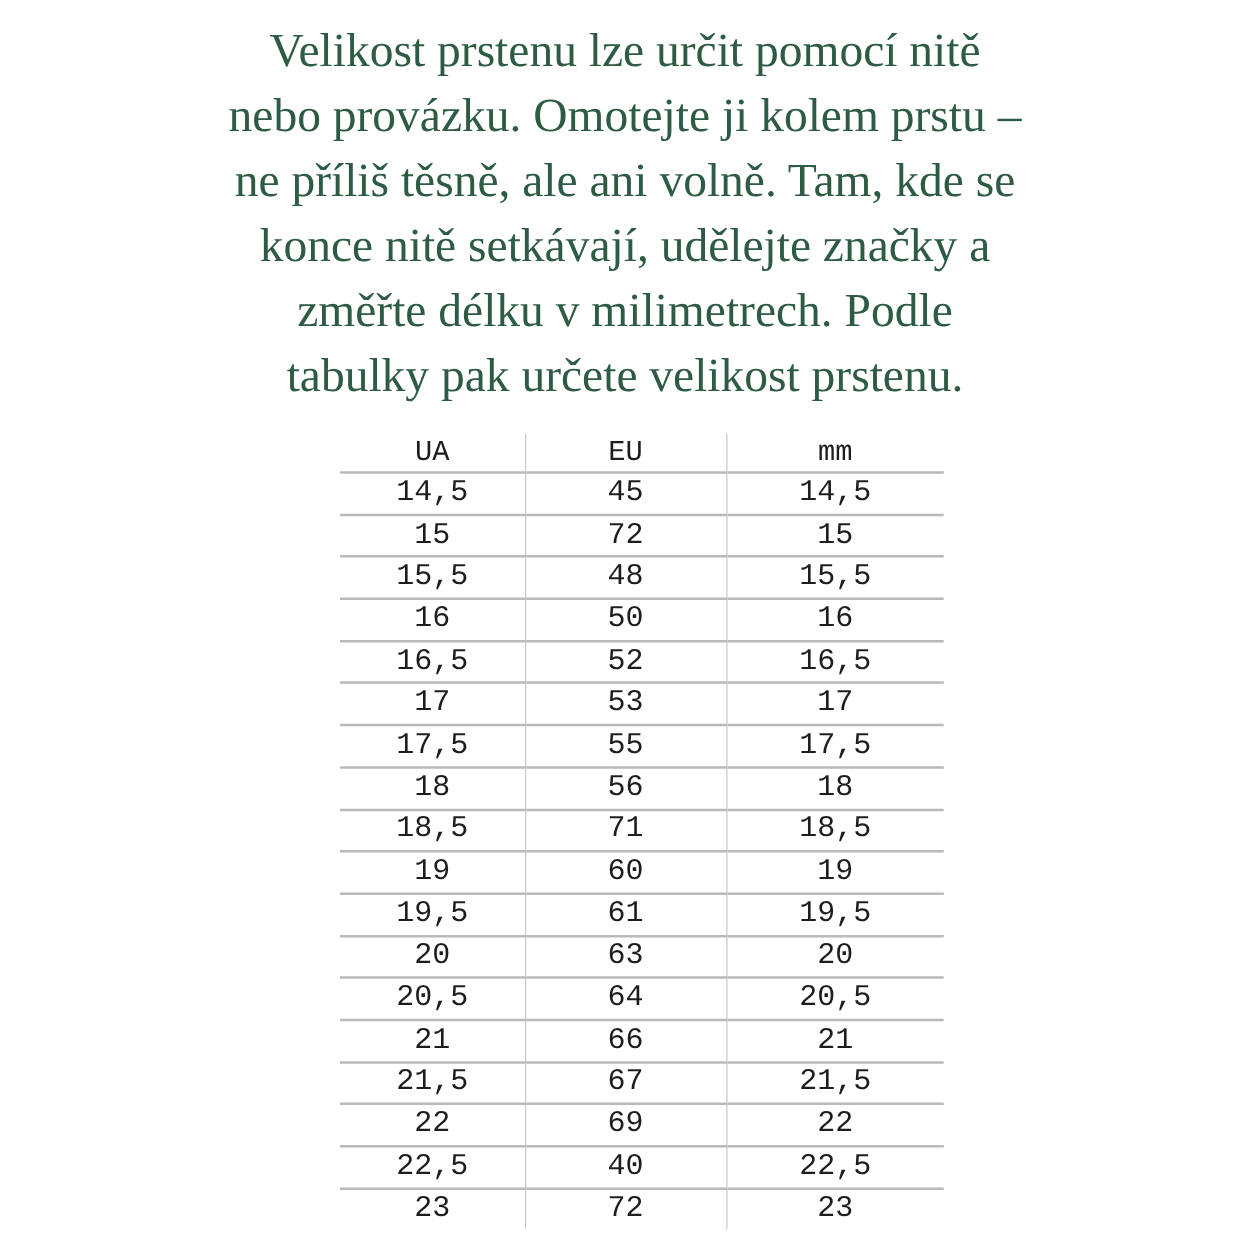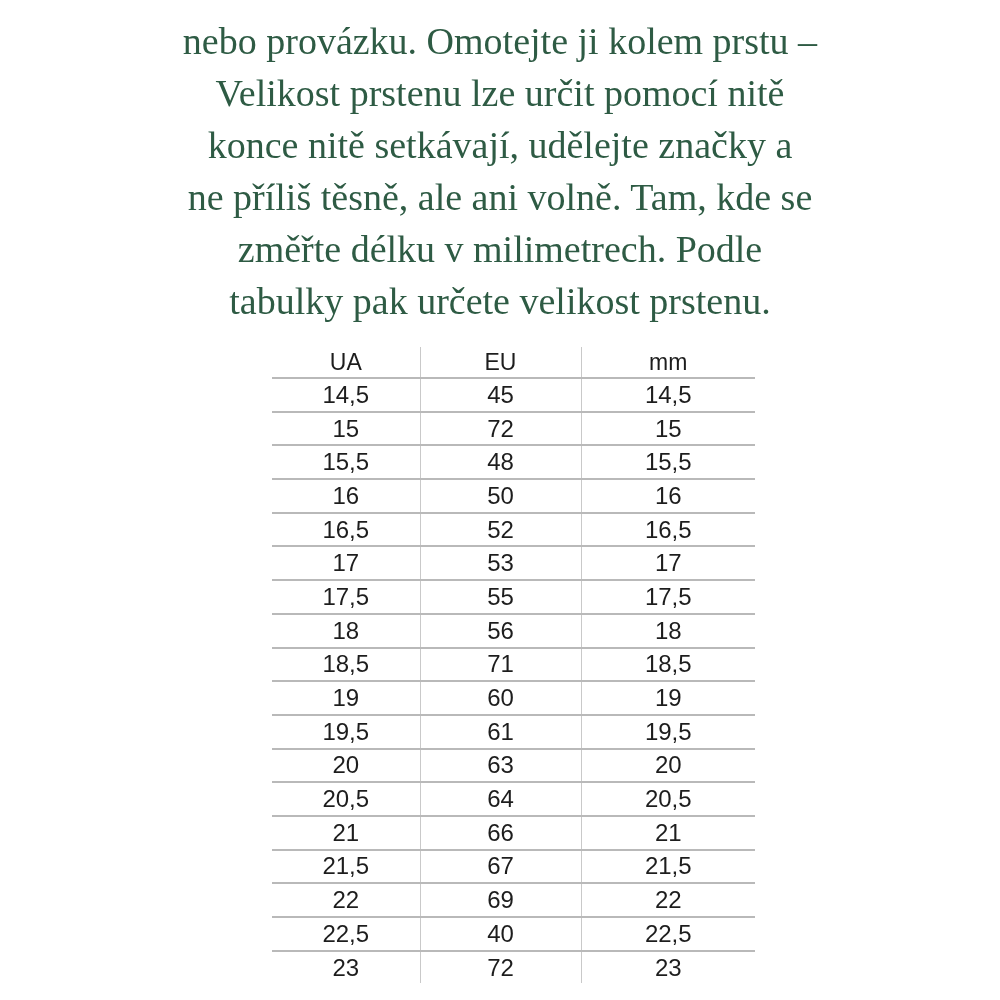--- a/index.html
+++ b/index.html
@@ -43,42 +43,42 @@
   table.size-table col.c3 { width: 174px; }
   table.size-table th,
   table.size-table td {
     border-top: 2px solid #b9b9b9;
     border-bottom: 2px solid #b9b9b9;
     border-left: 1px solid #c9c9c9;
     border-right: 1px solid #c9c9c9;
     padding: 0;
     text-align: center;
     vertical-align: middle;
-    font-family: Liberation Sans, sans-serif;
+    font-family: Liberation Mono, monospace;
     font-weight: 400;
     color: #1d1d1d;
     font-size: 24px;
     line-height: 1;
   }
   table.size-table thead th {
     height: 30px;
     font-size: 23px;
   }
   table.size-table tbody td {
     height: 31.7px; 
   }
 </style>
 </head>
 <body>
 
 <div class="intro">
+  <span class="line">Velikost prstenu lze určit pomocí nitě</span>
   <span class="line">nebo provázku. Omotejte ji kolem prstu –</span>
-  <span class="line">Velikost prstenu lze určit pomocí nitě</span>
+  <span class="line">ne příliš těsně, ale ani volně. Tam, kde se</span>
   <span class="line">konce nitě setkávají, udělejte značky a</span>
-  <span class="line">ne příliš těsně, ale ani volně. Tam, kde se</span>
   <span class="line">změřte délku v milimetrech. Podle</span>
   <span class="line">tabulky pak určete velikost prstenu.</span>
 </div>
 
 <table class="size-table">
   <colgroup>
     <col class="c1">
       <col class="c2">
       <col class="c3">
   </colgroup>

